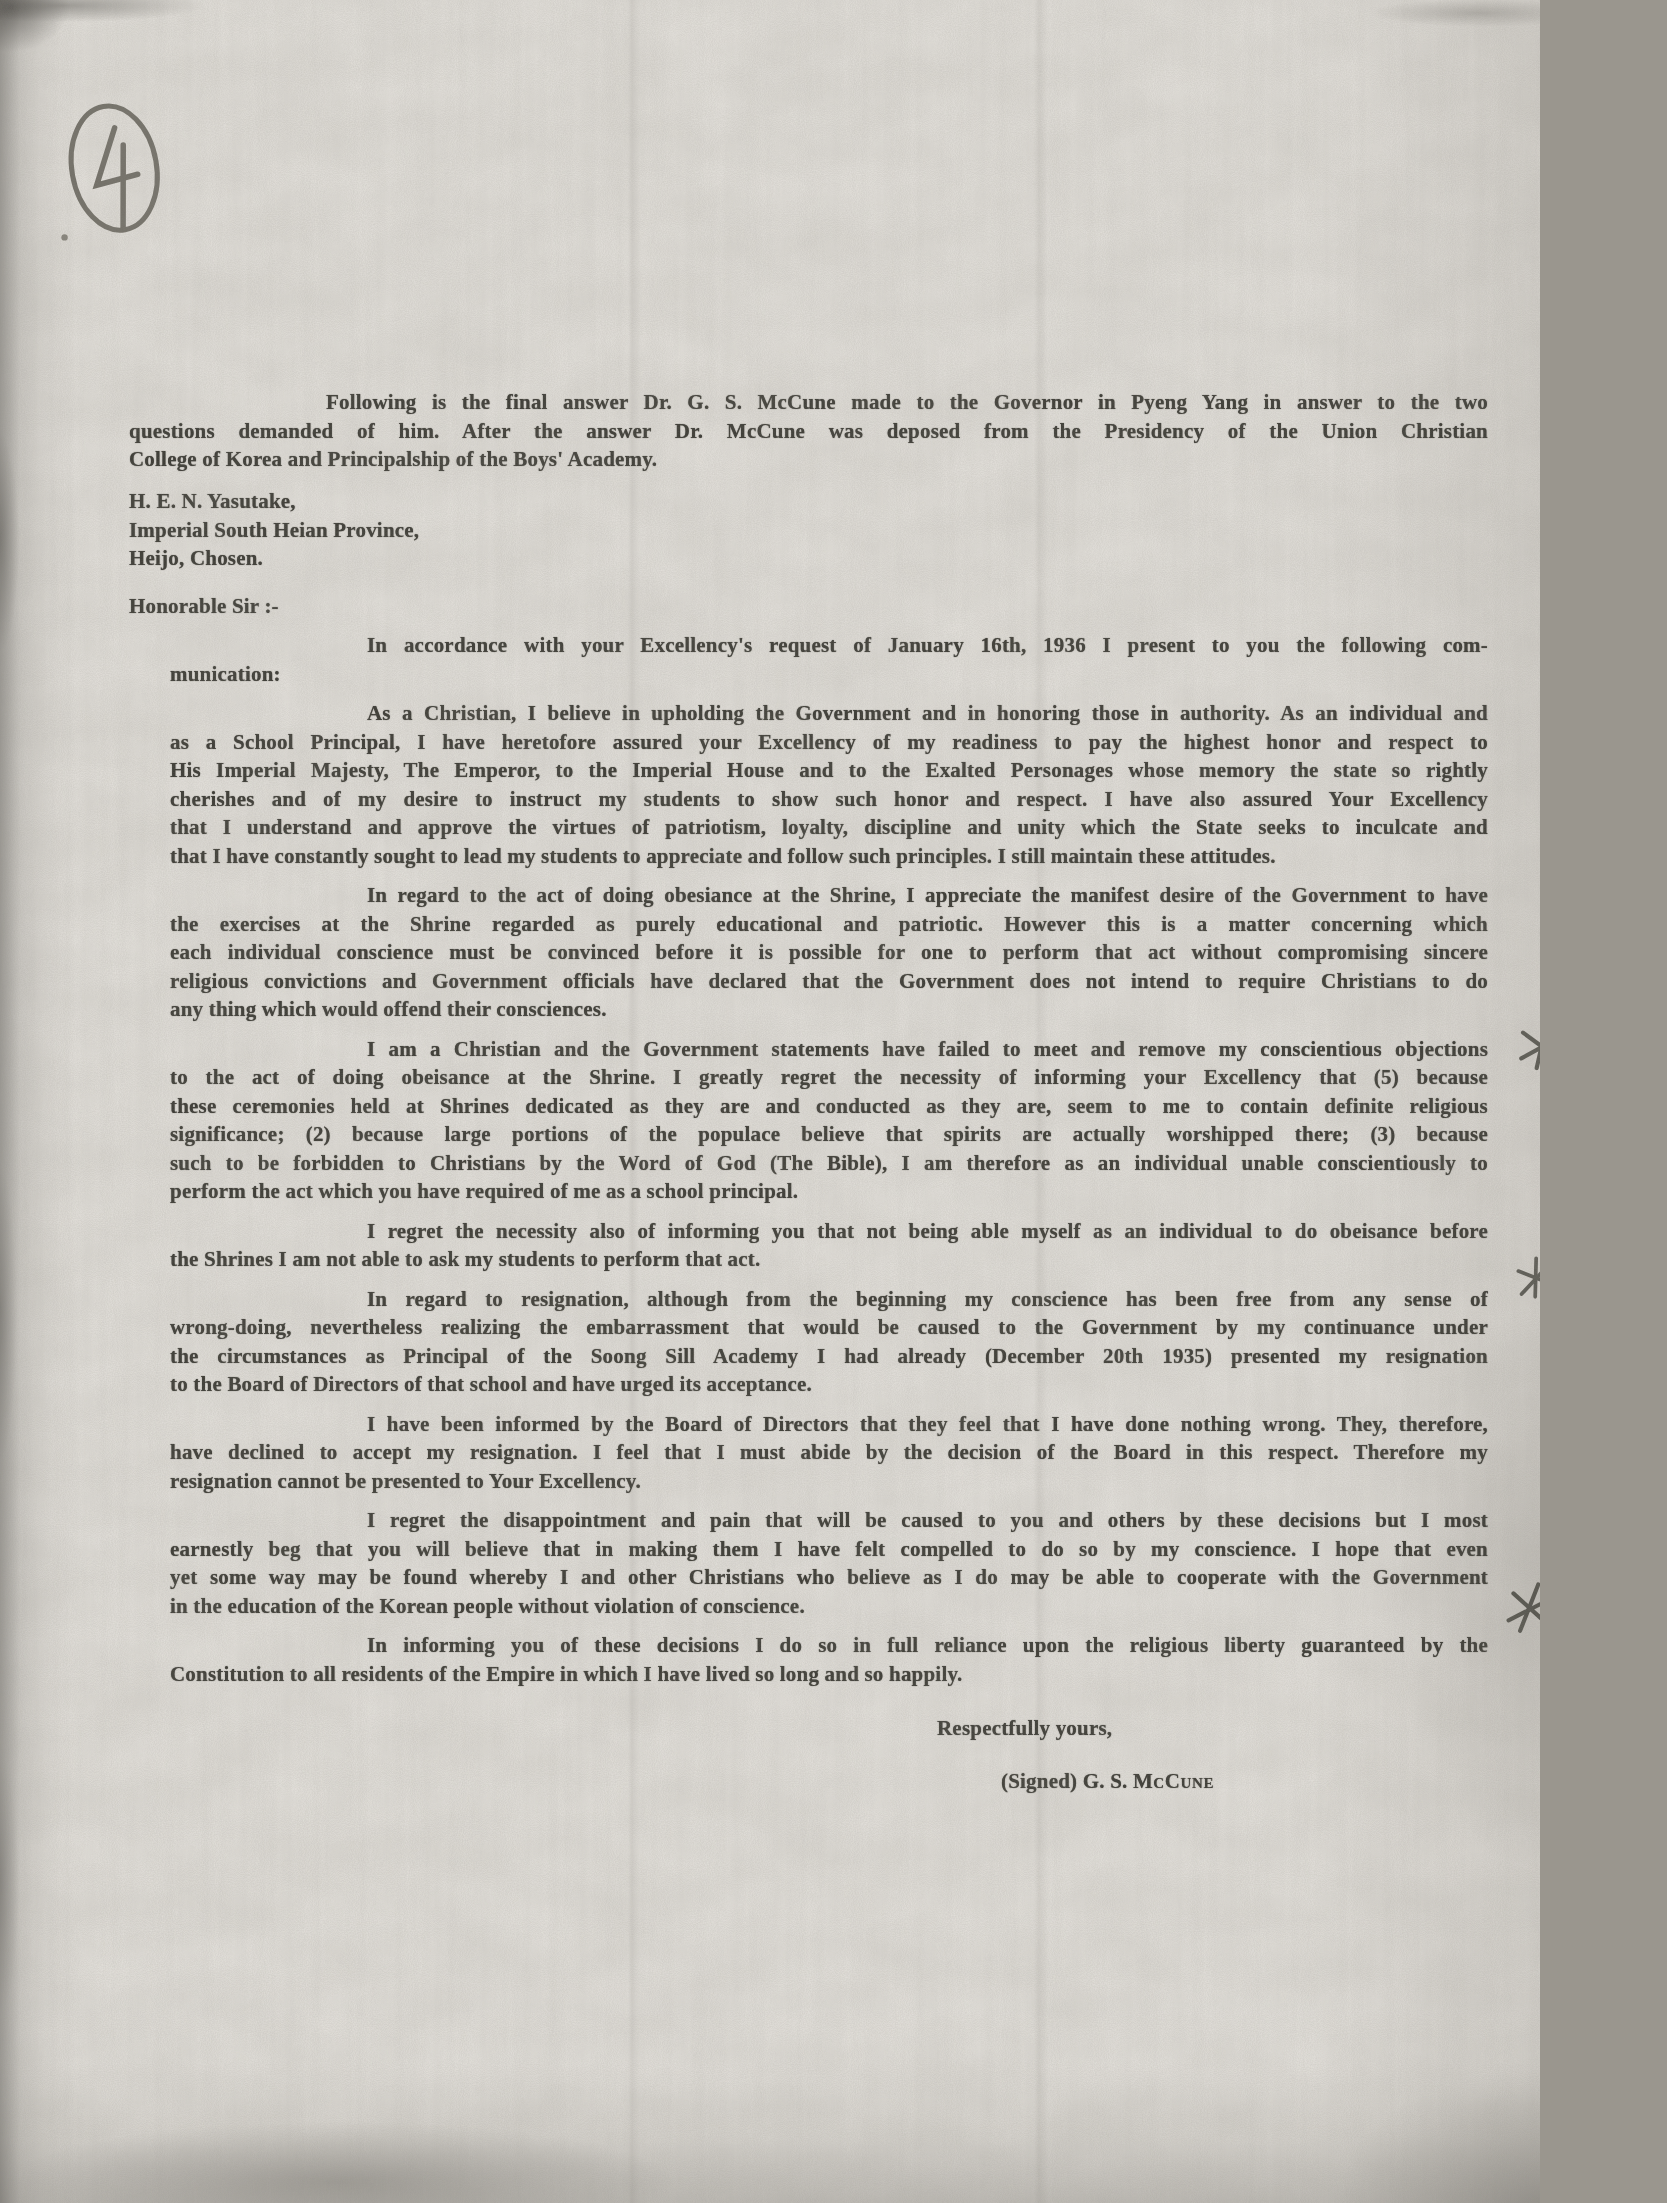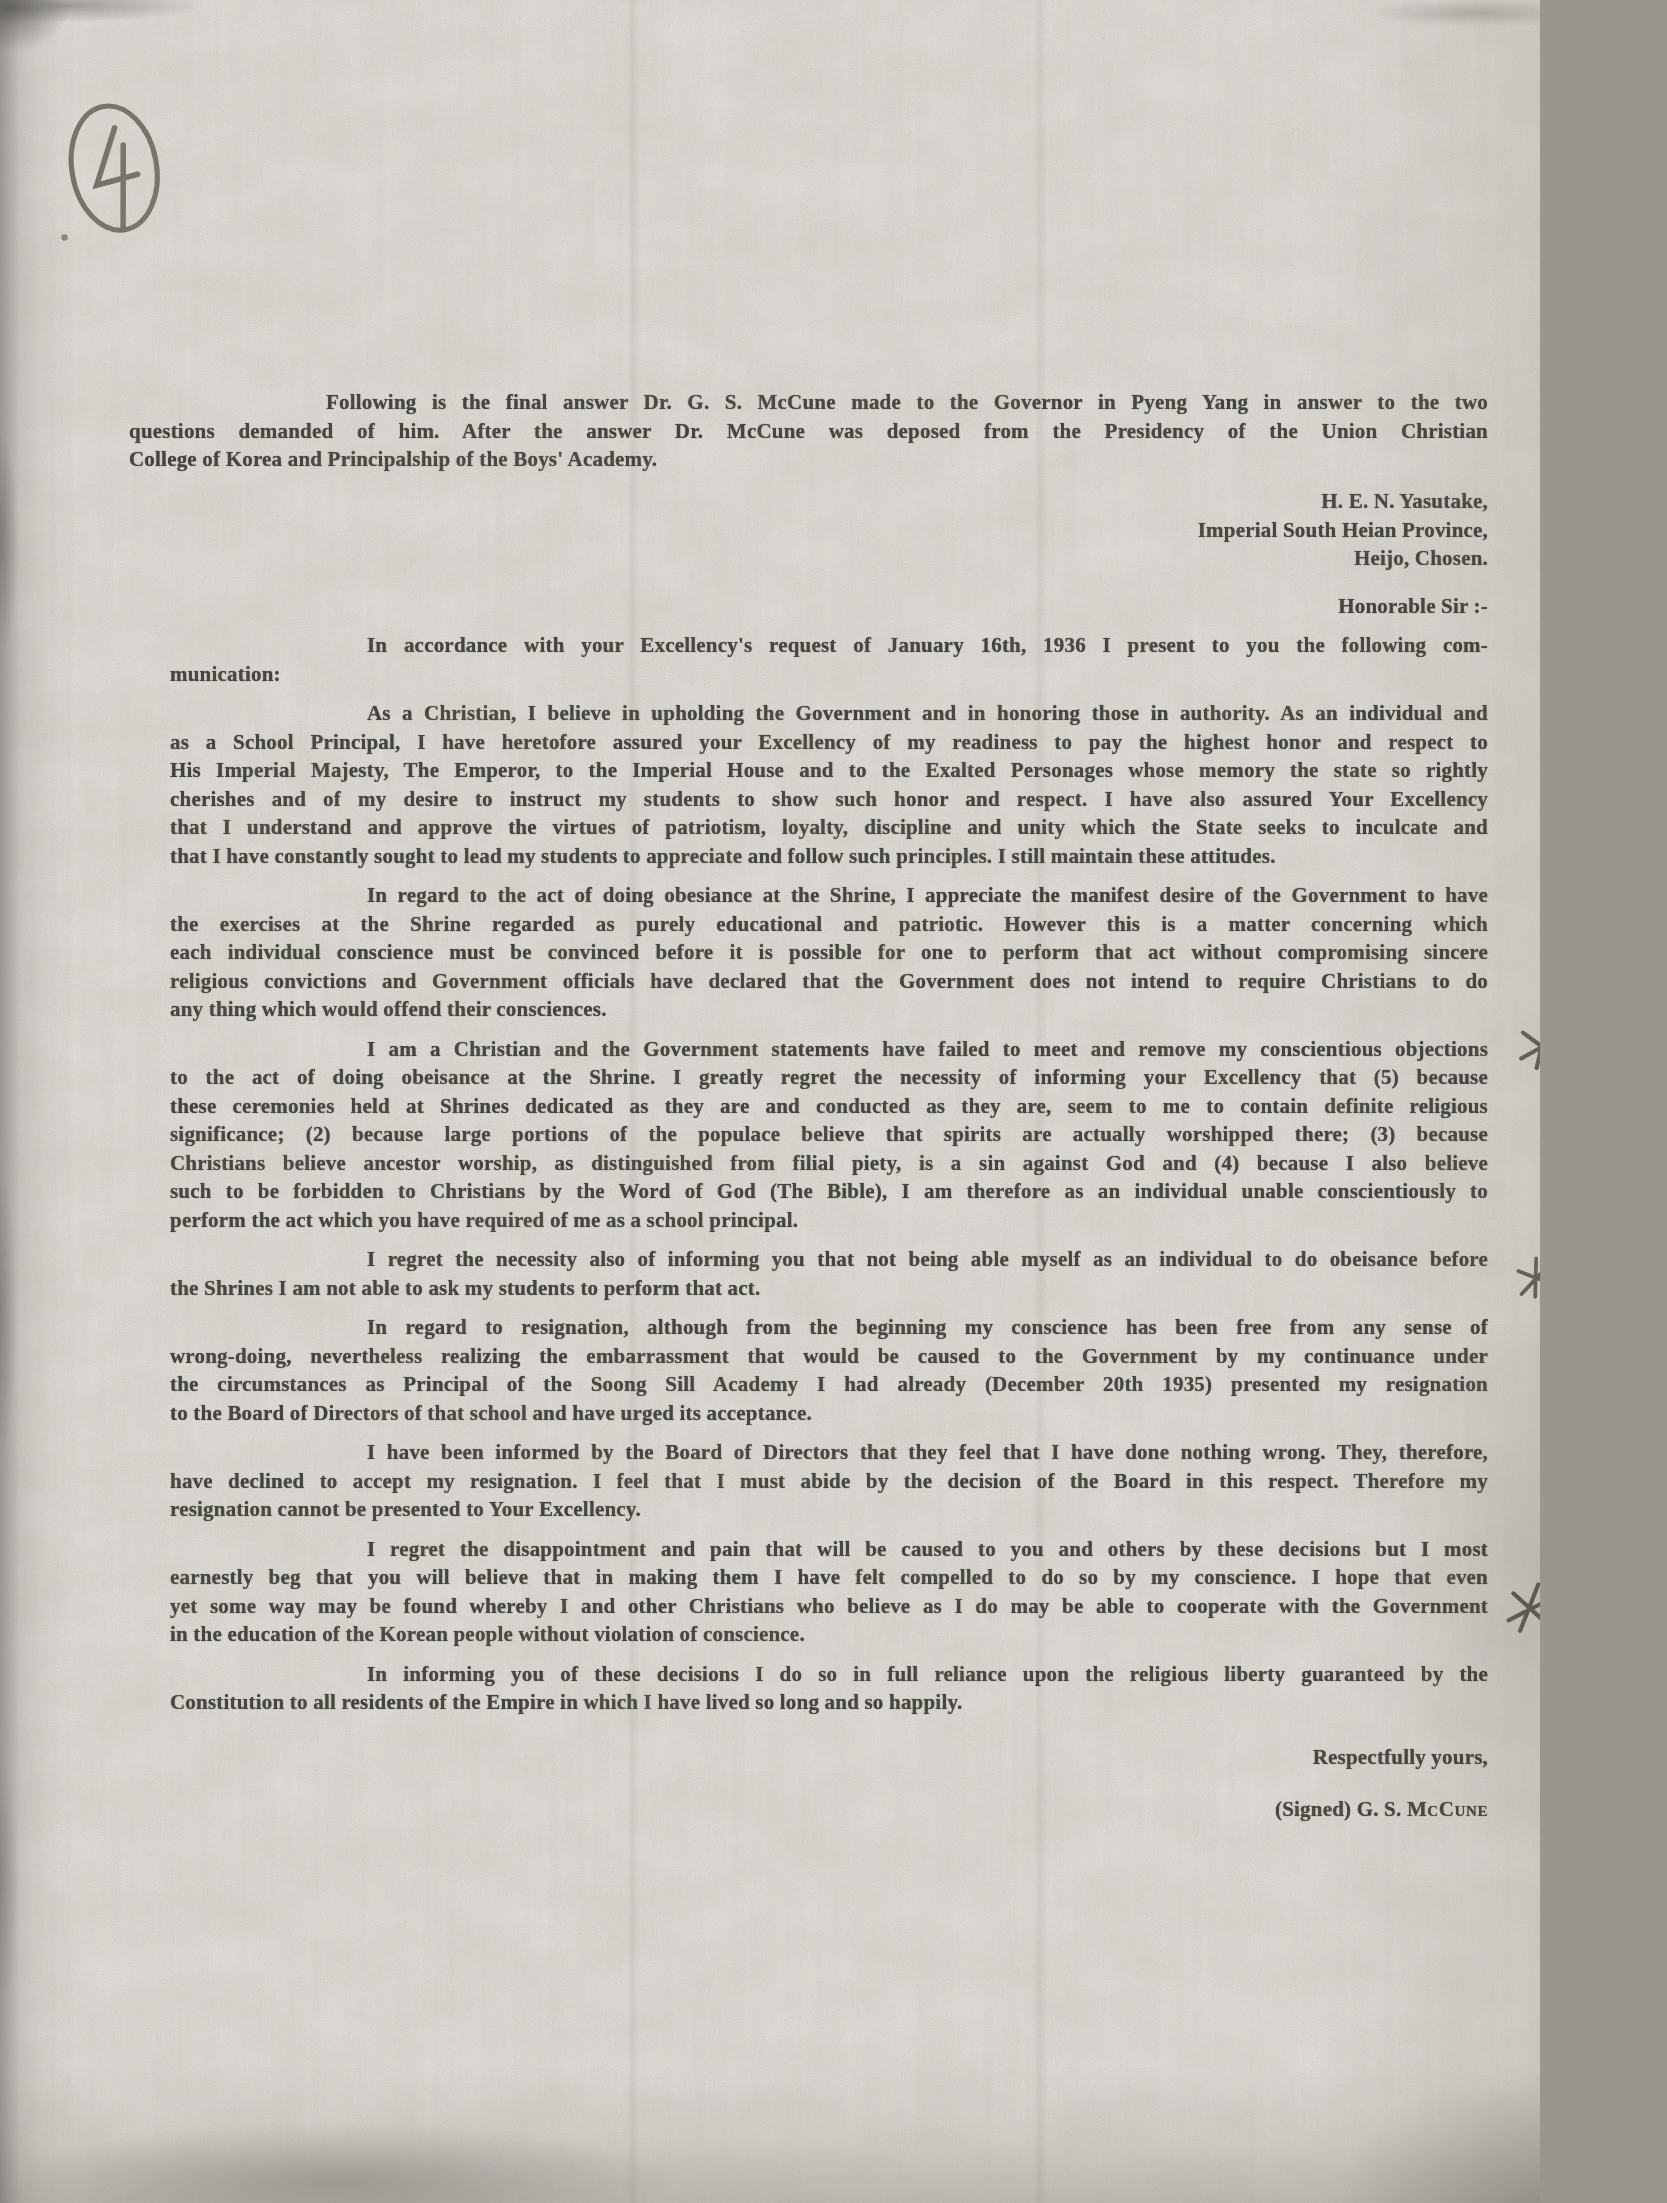--- a/index.html
+++ b/index.html
@@ -33,21 +33,21 @@
   }
   .para{margin:0;}
   .mt-para{margin-top:11px;margin-left:41px;}
   .mt-addr{margin-top:13.8px;}
   .mt-sal{margin-top:19px;}
   .mt-close{margin-top:26px;}
   .mt-sig{margin-top:24px;}
   .line{text-align:justify;text-align-last:justify;}
   .line.last{text-align-last:left;}
   .line.first{padding-left:197px;}
-  .plain{text-align:right;}
+  .plain{text-align:left;}
   .closing-line{padding-left:808px;}
   .signature-line{padding-left:872px;}
   .sig-name{font-variant:small-caps;letter-spacing:0.6px;}
   .pencil{position:absolute;pointer-events:none;}
   .noise{position:absolute;left:0;top:0;pointer-events:none;}
 </style>
 </head>
 <body>
 
 <div class="page">
@@ -97,21 +97,20 @@
       <div class="line">each individual conscience must be convinced before it is possible for one to perform that act without compromising sincere</div>
       <div class="line">religious convictions and Government officials have declared that the Government does not intend to require Christians to do</div>
       <div class="line last">any thing which would offend their consciences.</div>
     </div>
 
     <div class="para mt-para">
       <div class="line first">I am a Christian and the Government statements have failed to meet and remove my conscientious objections</div>
       <div class="line">to the act of doing obeisance at the Shrine.  I greatly regret the necessity of informing your Excellency that (5) because</div>
       <div class="line">these ceremonies held at Shrines dedicated as they are and conducted as they are, seem to me to contain definite religious</div>
       <div class="line">significance; (2) because large portions of the populace believe that spirits are actually worshipped there; (3) because</div>
-      <div class="line">Christians believe ancestor worship, as distinguished from filial piety, is a sin against God and (4) because I also believe</div>
       <div class="line">such to be forbidden to Christians by the Word of God (The Bible), I am therefore as an individual unable conscientiously to</div>
       <div class="line last">perform the act which you have required of me as a school principal.</div>
     </div>
 
     <div class="para mt-para">
       <div class="line first">I regret the necessity also of informing you that not being able myself as an individual to do obeisance before</div>
       <div class="line last">the Shrines I am not able to ask my students to perform that act.</div>
     </div>
 
     <div class="para mt-para">

